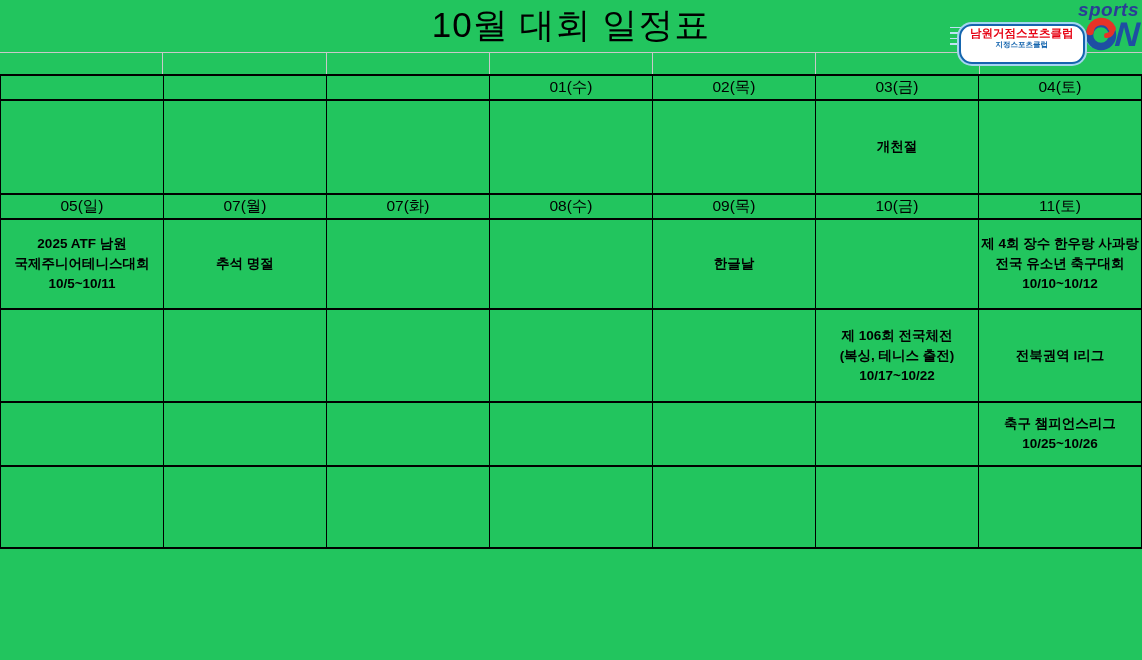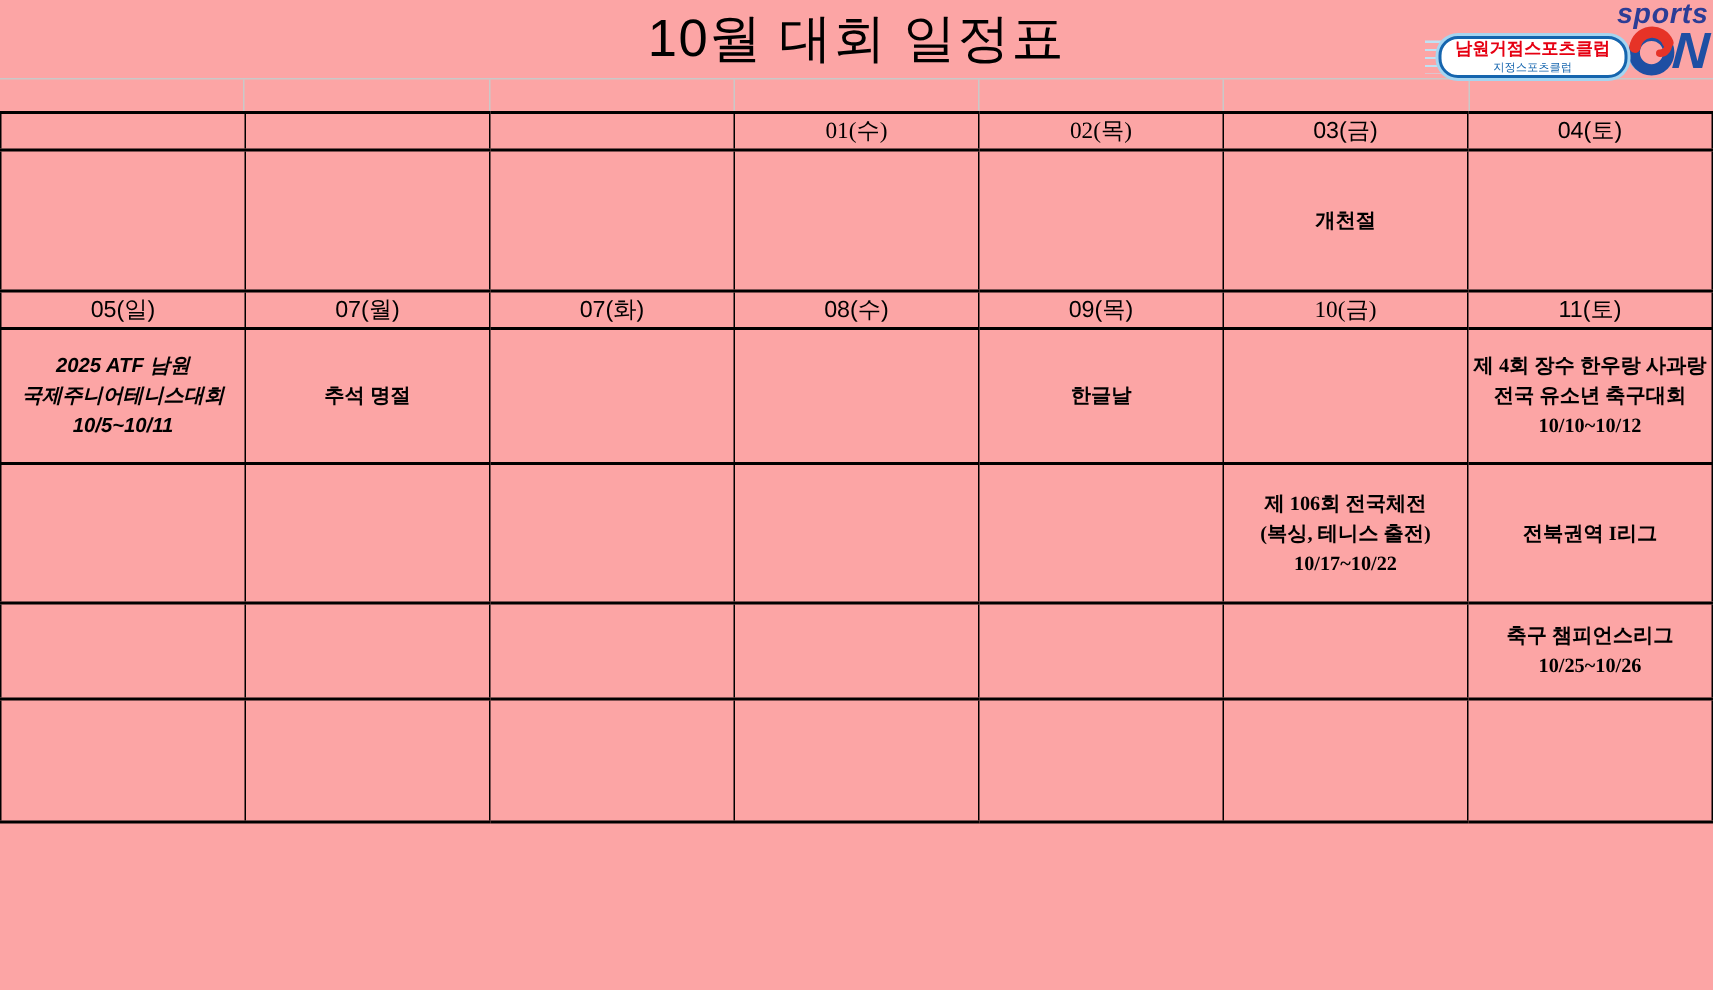--- a/index.html
+++ b/index.html
@@ -1,33 +1,33 @@
 <!DOCTYPE html>
 <html><head>
 <meta charset="utf-8">
 <style>
   * { margin:0; padding:0; box-sizing:border-box; }
   html,body { width:1142px; height:660px; background:#fff; overflow:hidden;
               font-family:"Liberation Sans","DejaVu Sans",sans-serif; }
-  .page { position:relative; width:1142px; height:660px; background:#fca5a5; }
+  .page { position:relative; width:1142px; height:660px; background:#22c55e; }
 
   
   .title-row { position:relative; width:1142px; height:52px; }
   .page-title { position:absolute; left:0; top:2px; width:100%; text-align:center;
                 font-size:35px; font-weight:400; letter-spacing:1px; color:#000; }
 
   
   .logo { position:absolute; right:2px; top:1px; width:190px; height:56px; }
   .lanes { position:absolute; left:0; top:26px; width:128px; height:22px;
            background:repeating-linear-gradient(to bottom,#BFE2F4 0 1.5px,transparent 1.5px 5.5px); }
   .club-box { position:absolute; left:9px; top:23px; background:#fff;
               border:2px solid #1565AE; border-radius:13px; box-shadow:0 0 0 2px #A6D5F0;
-              padding:1px 9px 1px 9px; text-align:center; }
+              padding:1px 9px 13px 9px; text-align:center; }
   .club-name { font-size:11.5px; font-weight:bold; color:#E60012; white-space:nowrap; line-height:13px; }
-  .club-sub  { font-size:7.5px; font-weight:normal; color:#1565AE; white-space:nowrap; line-height:9px; }
+  .club-sub  { font-size:7.5px; font-weight:bold; color:#1565AE; white-space:nowrap; line-height:9px; }
   .sports-word { position:absolute; right:1px; top:-2px; font-size:19px; font-style:italic;
                  font-weight:bold; color:#2B3D96; letter-spacing:0.5px; }
   .on-group { position:absolute; right:0; top:13px; display:flex; align-items:center; }
   .on-n { font-size:34px; font-weight:bold; font-style:italic; color:#1E4FA3;
           transform:skewX(-4deg); margin-left:-6px; line-height:40px; }
 
   
   .spacer-row { display:flex; width:1142px; height:22px; border-top:1px solid #C9C9C9; }
   .spacer-row .sc { flex:1 1 0; border-right:1px solid #C9C9C9; }
   .spacer-row .sc:last-child { border-right:none; }
@@ -37,22 +37,22 @@
   table.cal td { border:1px solid #000; border-top-width:2px; border-bottom-width:2px;
                  text-align:center; vertical-align:middle; overflow:hidden; }
   tr.rd { height:25px; }
   tr.re1 { height:94px; } tr.re2 { height:90px; } tr.re3 { height:93px;margin-left:35px; }
   tr.re4 { height:64px; } tr.re5 { height:82px; }
   td.dc { font-size:15.5px; font-weight:400; color:#000; }
   td.ec { font-size:13.5px; font-weight:bold; color:#000; line-height:20px; white-space:pre-line; }
 
   .c-red   { color:#FF0000; }
   .c-blue  { color:#2E9BDA; }
-  .c-green { color:#698A33;font-style:italic; }
-  .c-black { color:#000000;font-family:Liberation Serif, serif; }
+  .c-green { color:#698A33; }
+  .c-black { color:#000000; }
 </style>
 </head>
 <body>
 
 <div class="page">
 
   <div class="title-row">
     <div class="page-title">10월 대회 일정표</div>
 
     <div class="logo">

